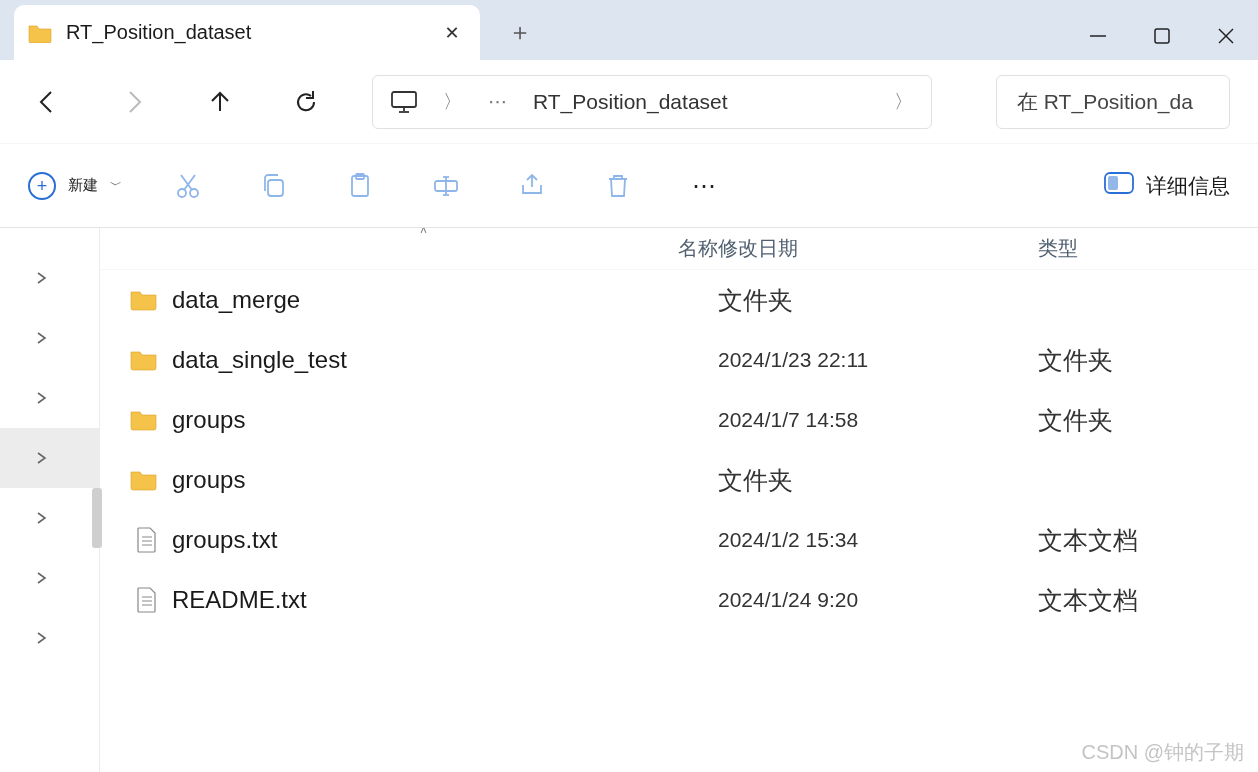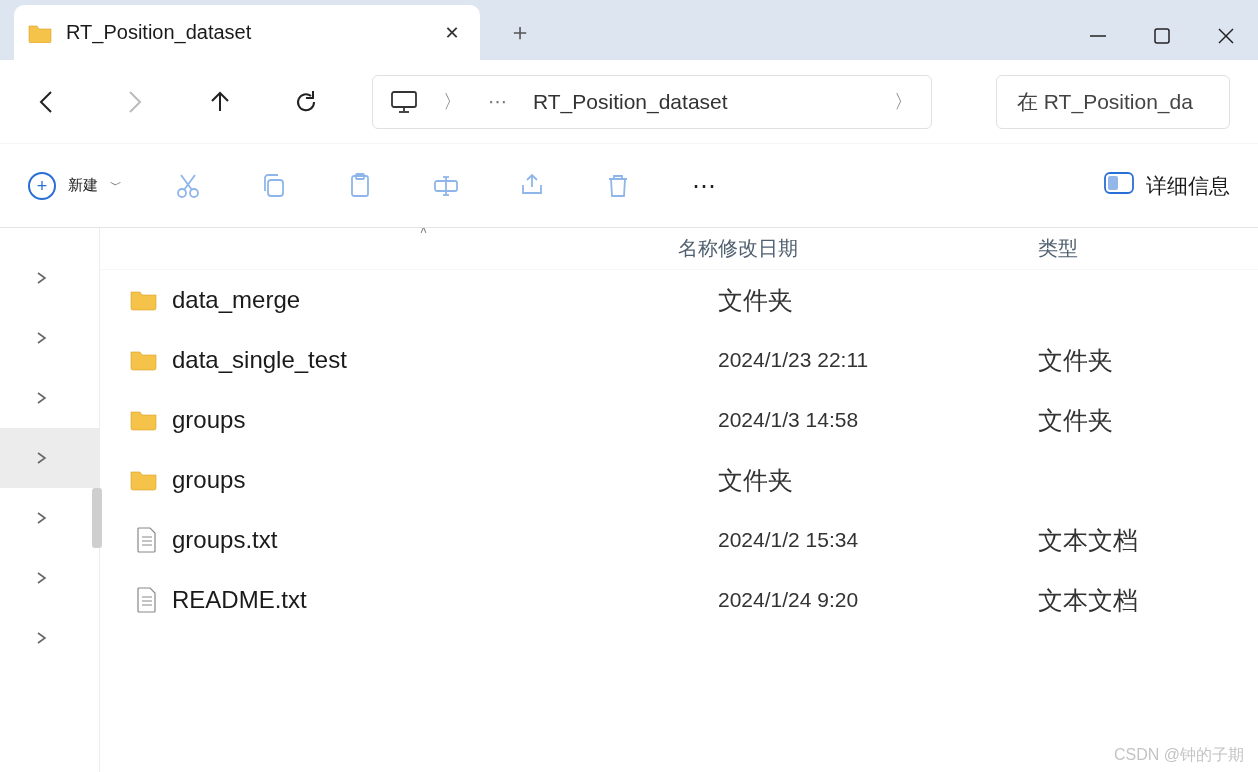--- a/index.html
+++ b/index.html
@@ -50,21 +50,21 @@
   .colhead .col-type { flex: 1; }
   .colhead .sortarrow { position: absolute; left: 320px; top: -4px; font-size: 12px; color: #777; }
   
   .files { flex: 1; }
   .filerow { height: 60px; display: flex; align-items: center; }
   .filerow .fi-icon { width: 72px; display: flex; align-items: center; justify-content: flex-end; padding-right: 14px; }
   .filerow .fi-name { width: 546px; font-size: 24px; }
   .filerow .fi-date { width: 320px; font-size: 21px; color: #333; }
   .filerow .fi-type { flex: 1; font-size: 25px; color: #333; }
   
-  .watermark { position: absolute; right: 14px; bottom: 6px; color: #c4c4c4; font-size: 16px; font-family: sans-serif; }
+  .watermark { position: absolute; right: 14px; bottom: 6px; color: #c4c4c4; font-size: 20px; font-family: sans-serif; }
   
   
   svg { display: block; }
 </style>
 </head>
 <body>
 
 <div class="titlebar">
   <div class="tab">
     <span class="folder-mini">
@@ -261,21 +261,21 @@
           <span class="fi-date">2024/1/23 22:11</span>
           <span class="fi-type">文件夹</span>
         </div>
         <div class="filerow">
           <span class="fi-icon">
             <svg width="28" height="22">
               <path d="M1 3 h9 l2 3 h14 v13 a2 2 0 0 1 -2 2 h-21 a2 2 0 0 1 -2 -2 z" fill="#f6c34a" stroke="#d9a024" stroke-width="0.6"></path>
             </svg>
           </span>
           <span class="fi-name">groups</span>
-          <span class="fi-date">2024/1/3 14:58</span>
+          <span class="fi-date">2024/1/7 14:58</span>
           <span class="fi-type">文件夹</span>
         </div>
         <div class="filerow">
           <span class="fi-icon">
             <svg width="28" height="22">
               <path d="M1 3 h9 l2 3 h14 v13 a2 2 0 0 1 -2 2 h-21 a2 2 0 0 1 -2 -2 z" fill="#f6c34a" stroke="#d9a024" stroke-width="0.6"></path>
             </svg>
           </span>
           <span class="fi-name">groups</span>
           <span class="fi-type">文件夹</span>

